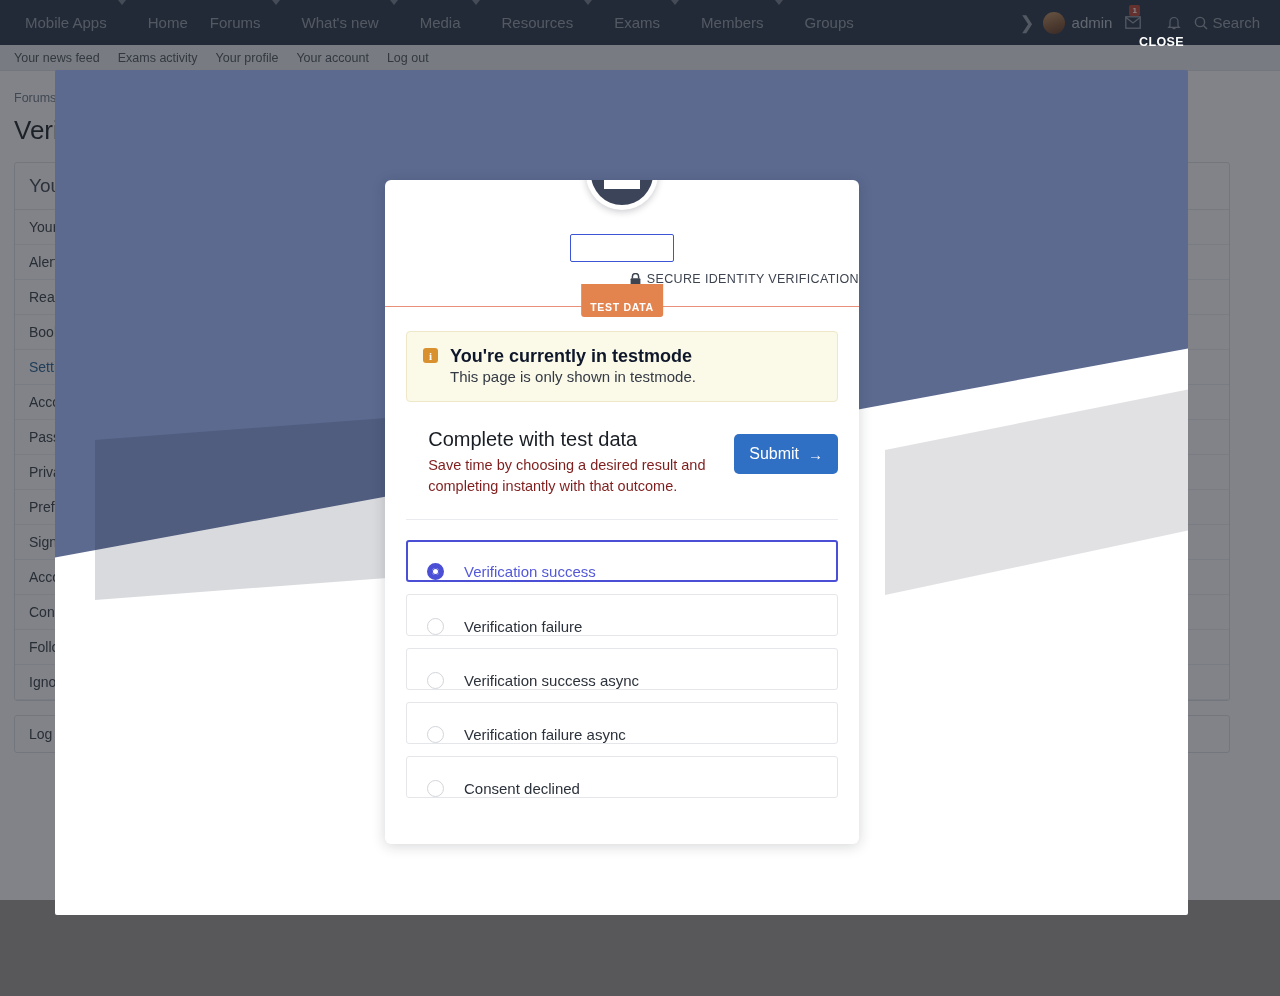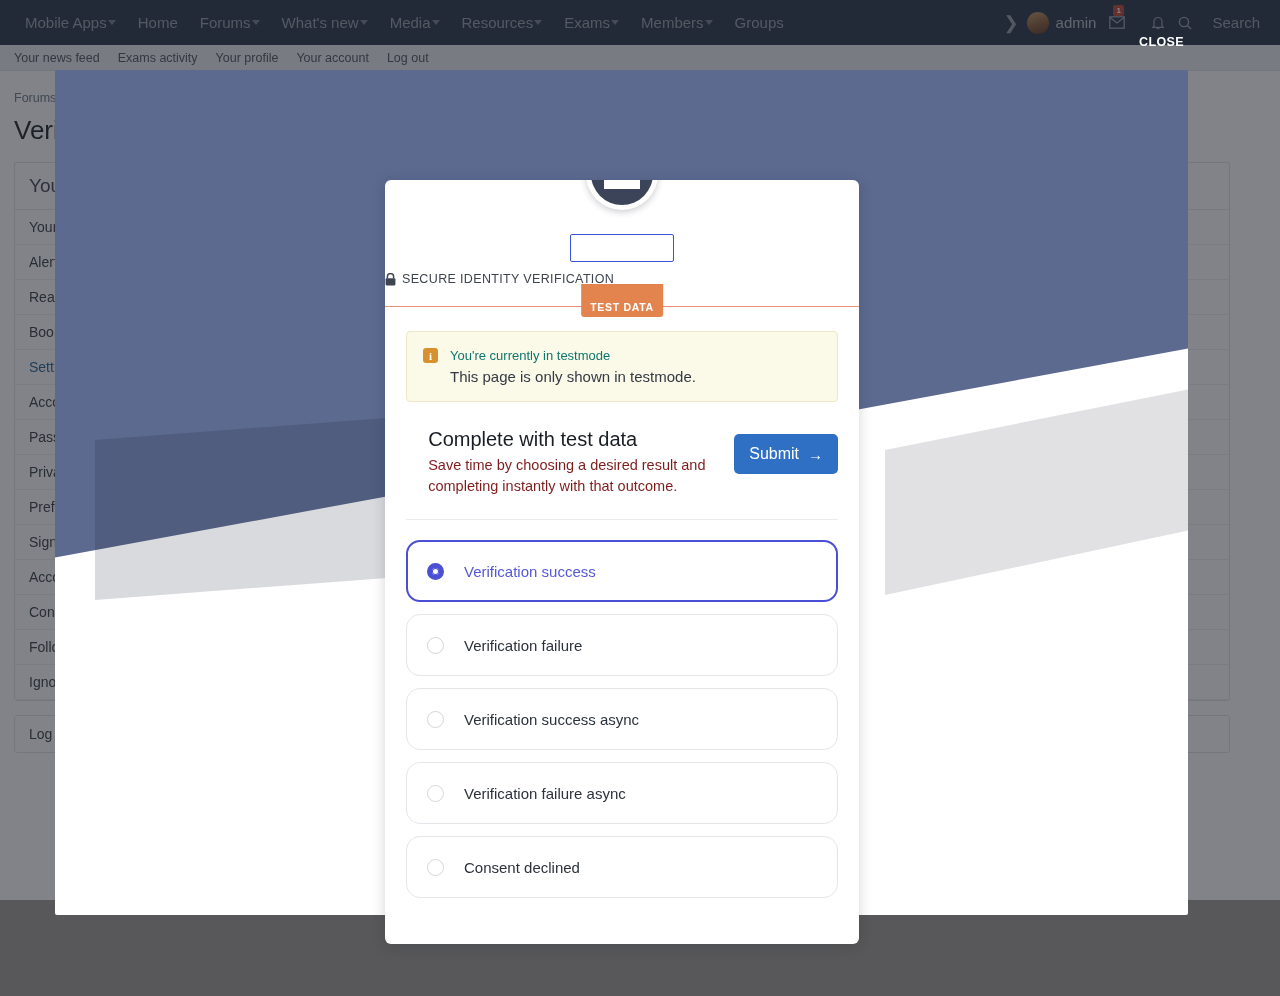--- a/index.html
+++ b/index.html
@@ -33,22 +33,22 @@
     display: flex;
     align-items: center;
     padding: 0 14px;
     gap: 0;
   }
   .nav-item {
     color: #9aa3ae;
     font-size: 15px;
     padding: 0 11px;
     display: flex;
-    align-items: center;
-    gap: 1px;
+    align-items: flex-start;
+    gap: 11px;
     white-space: nowrap;
     height: 45px;
     line-height: 45px;
   }
   .caret {
     width: 0; height: 0;
     border-left: 4px solid transparent;
     border-right: 4px solid transparent;
     border-top: 5px solid #7b8492;
     display: inline-block;
@@ -66,21 +66,21 @@
   .user-name { color: #b9c0c9; font-size: 15px; }
   .icon-btn {
     position: relative; padding: 0 13px; color: #9aa3ae; font-size: 16px;
     display: flex; align-items: center; height: 45px;
   }
   .badge {
     position: absolute; top: 5px; left: 17px;
     background: #c24a3a; color: #fff; font-size: 8px; line-height: 9px;
     padding: 1px 3px; border-radius: 2px; font-weight: bold;
   }
-  .search-item { color: #9aa3ae; font-size: 15px; display: flex; align-items:center; gap: 20px; padding-right: 6px;}
+  .search-item { color: #9aa3ae; font-size: 15px; display: flex; align-items:center; gap: 4px; padding-right: 6px;}
 
   .forum-subnav {
     background: #eceff1;
     height: 26px;
     display: flex; align-items: center;
     padding: 0 14px;
     gap: 18px;
     border-bottom: 1px solid #dfe3e6;
   }
   .subnav-item { color: #50585f; font-size: 12.5px; white-space: nowrap; }
@@ -189,21 +189,21 @@
     outline: none;
     font-size: 13px;
     color: #1f2430;
     padding: 0 5px;
     font-family: "Liberation Sans", sans-serif;
   }
   .secure-line {
     font-size: 12.5px;
     letter-spacing: 0.35px;
     color: #3d4450;
-    display: flex; align-items: center; justify-content: flex-start; gap: 6px;
+    display: flex; align-items: center; justify-content: flex-end; gap: 6px;
   }
   .lock-glyph { font-size: 12px; color: #3d4450; }
 
   .test-data-tab {
     position: absolute;
     left: 50%; transform: translateX(-50%);
     bottom: -11px;
     background: #e3844f;
     color: #ffffff;
     font-size: 10.5px;
@@ -224,21 +224,21 @@
     margin-bottom: 26px;
   }
   .info-badge {
     width: 15px; height: 15px; border-radius: 3px;
     background: #d9912f; color: #fff;
     font-size: 11px; font-weight: bold;
     display: flex; align-items: center; justify-content: center;
     flex: none; margin-top: 2px;
     font-family: "Liberation Serif", serif;
   }
-  .note-strong { font-size: 13px; font-weight: normal; color: #0f766e; line-height: 20px;}
+  .note-strong { font-size: 18px; font-weight: bold; color: #0f172a; line-height: 20px;}
   .note-sub { font-size: 15px; color: #343a44; line-height: 21px;}
 
   .complete-row {
     display: flex; align-items: flex-start; justify-content: flex-end;
     gap: 16px;
     padding-bottom: 22px;
     border-bottom: 1px solid #e9ebef;
   }
   .complete-title { font-size: 20px; color: #191d24; margin-bottom: 4px; font-weight: normal;}
   .complete-sub { font-size: 14.5px; color: #7f1d1d; line-height: 21px; max-width: 290px;}
@@ -253,23 +253,23 @@
     cursor: pointer;
     white-space: nowrap;
     font-family: "Liberation Sans", sans-serif;
     margin-top: 6px;
   }
   .arrow-glyph { font-size: 15px; }
 
   .options { padding: 20px 0 16px 0; }
   .option {
     border: 1px solid #e4e6ea;
-    border-radius: 14px;
-    height: 62px;
-    display: flex; align-items: center;
+    border-radius: 3px;
+    height: 42px;
+    display: flex; align-items: flex-end;
     padding: 0 20px;
     gap: 20px;
     margin-bottom: 12px;
     background: #fff;
     cursor: pointer;
   }
   .option.selected {
     border: 2px solid #4b4fd6;
     padding: 0 19px;
   }

